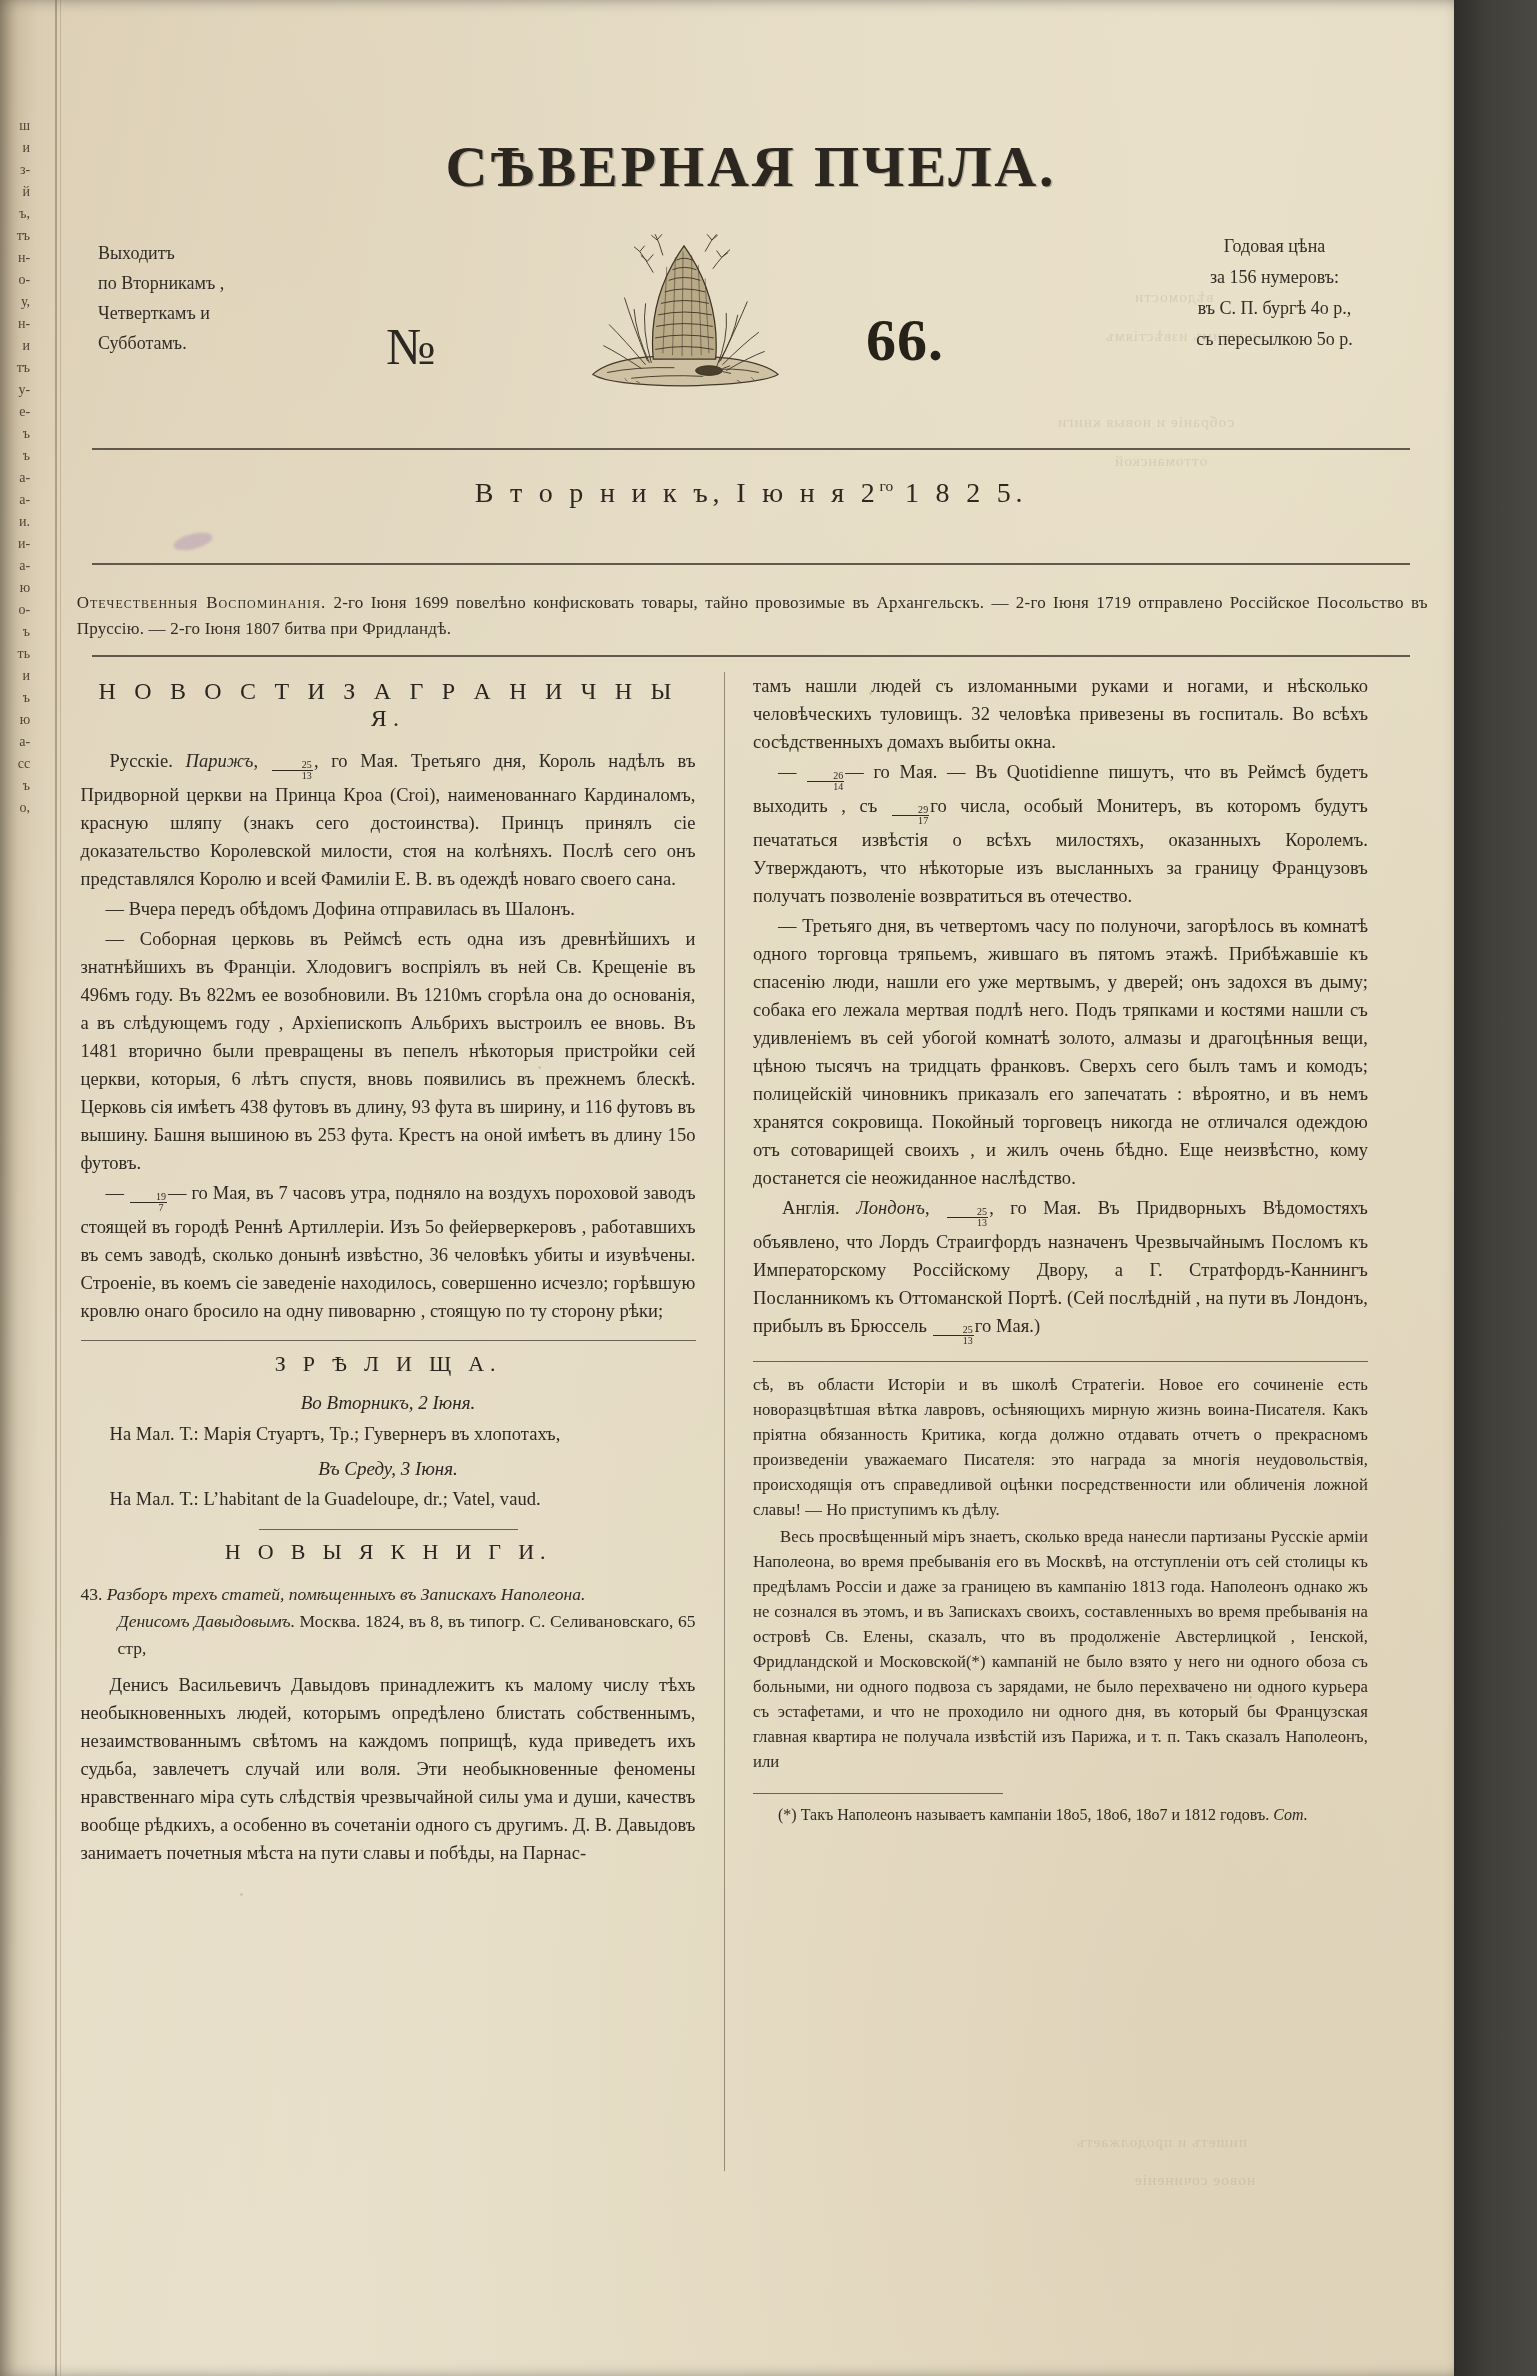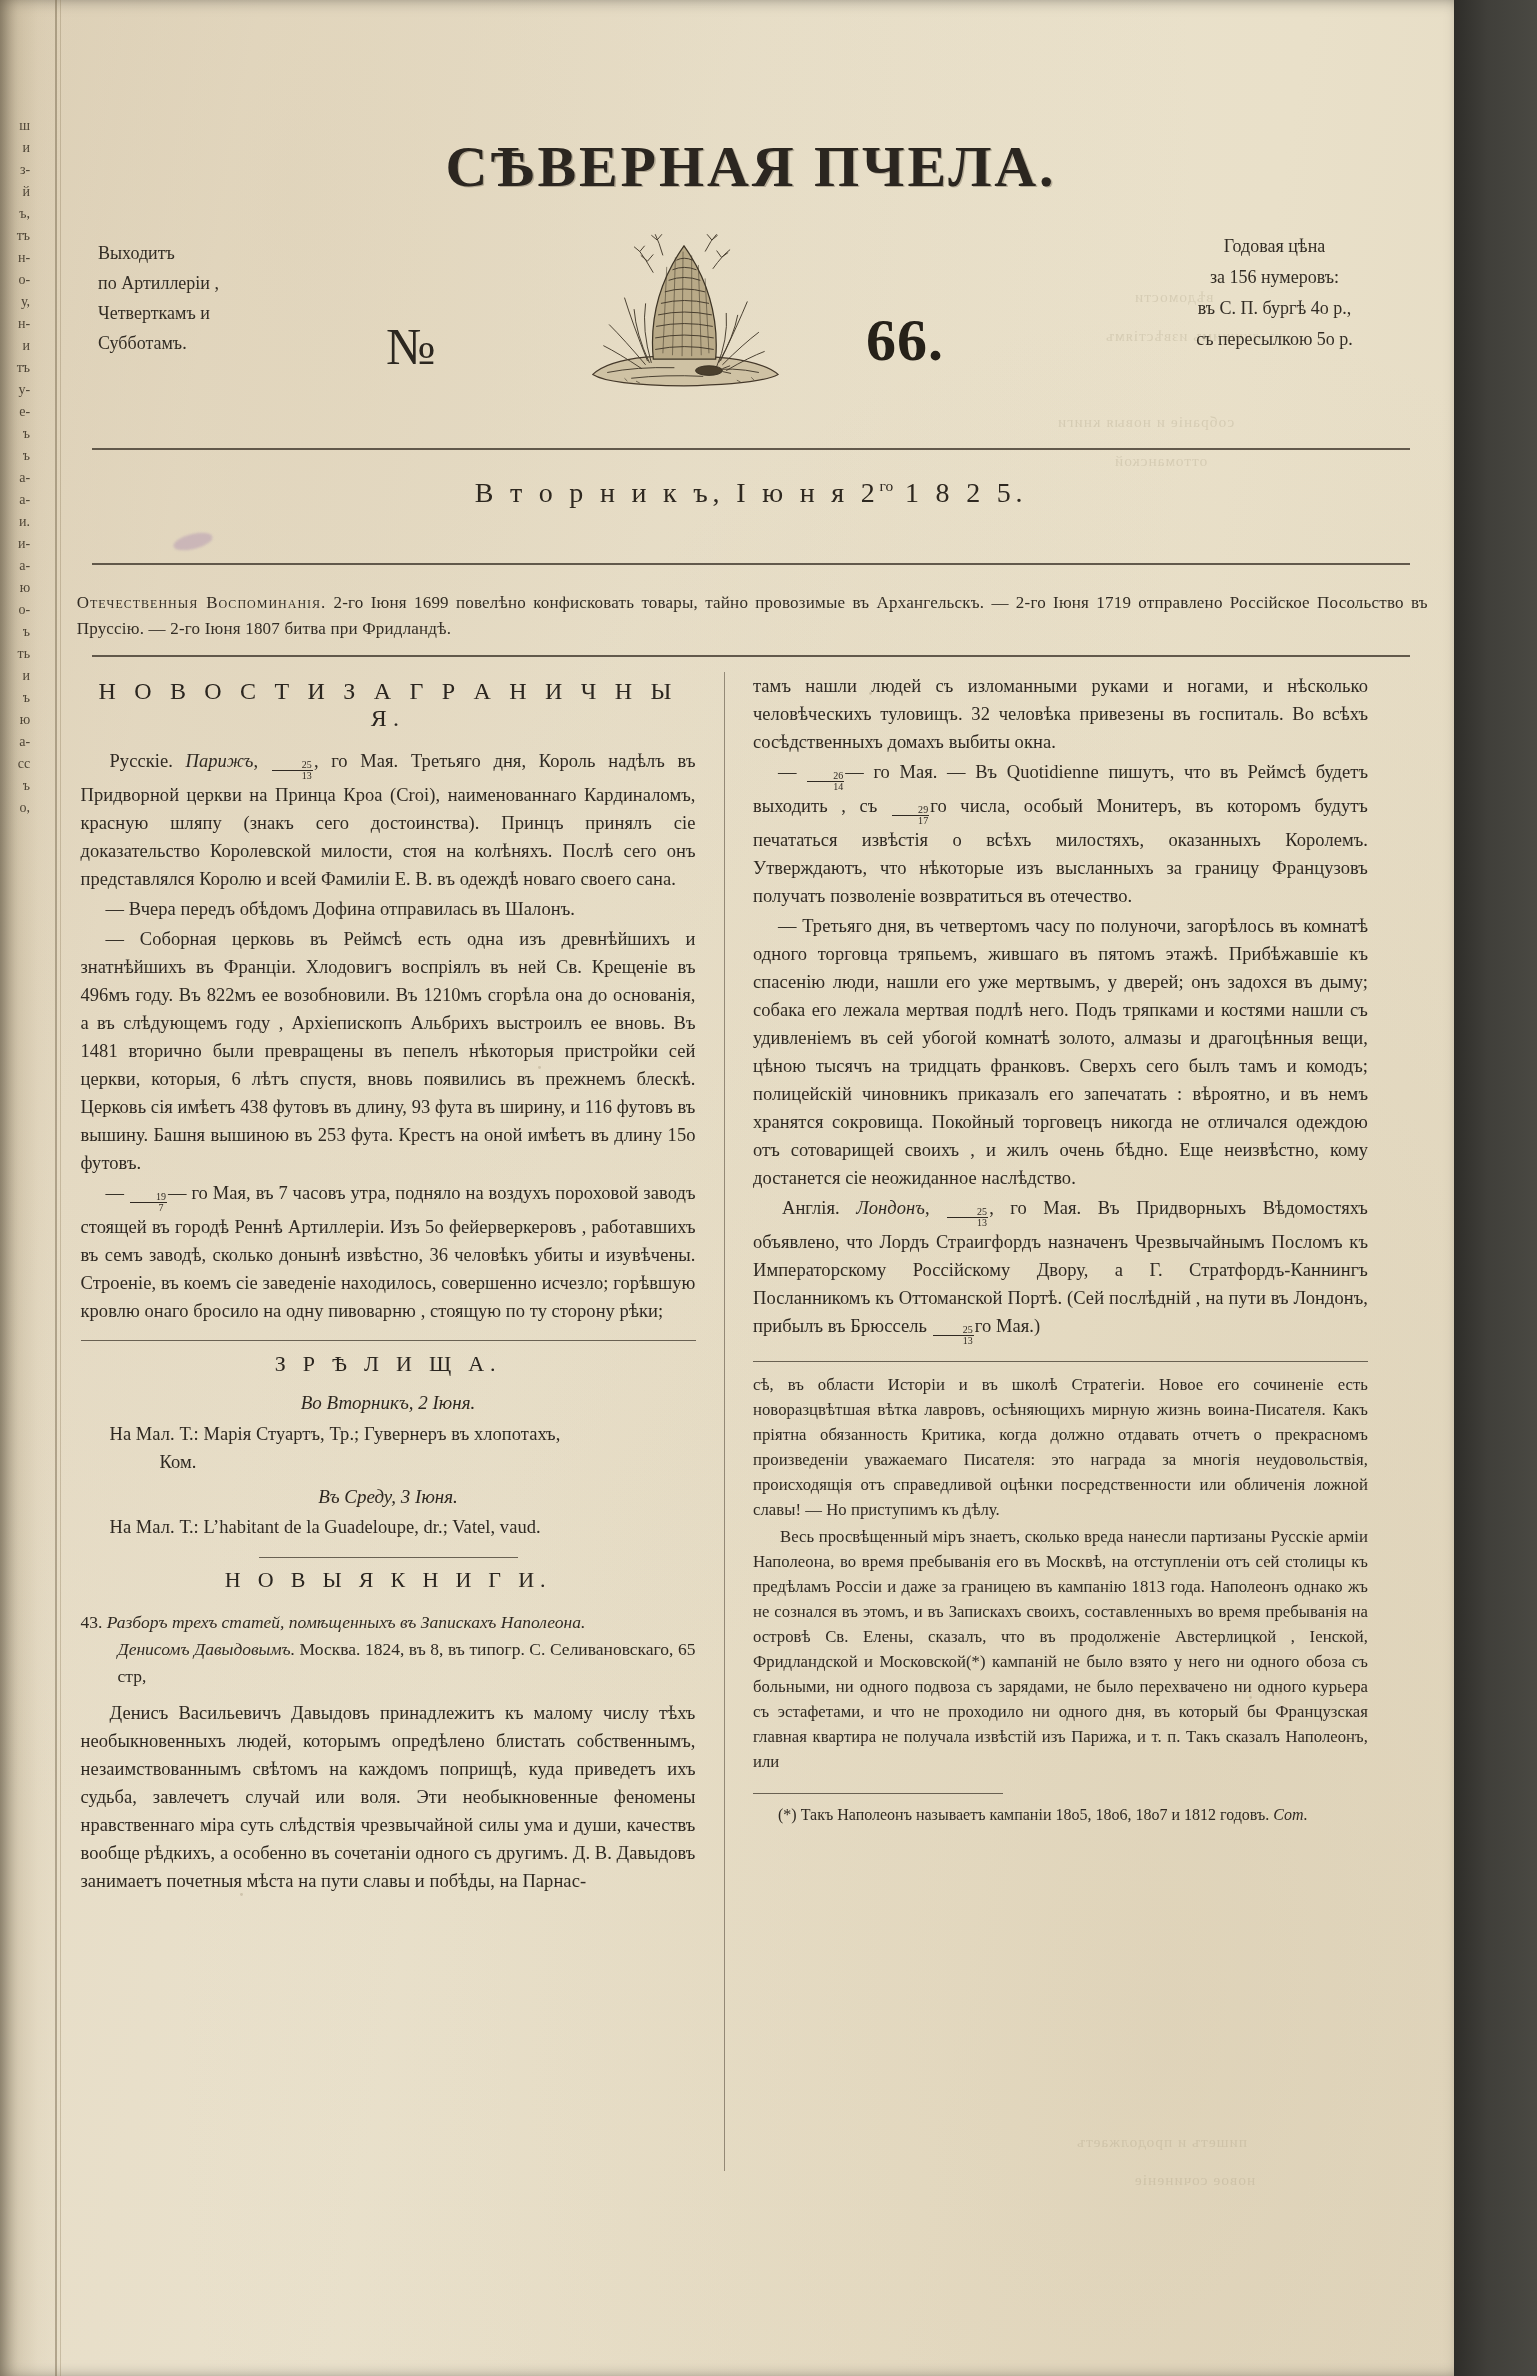--- a/index.html
+++ b/index.html
@@ -366,21 +366,21 @@
     <div class="gutter"></div>
     <div class="gutter-line"></div>
     <div class="gutter-line2"></div>
 
     <div class="content">
 
       <div class="masthead-title">СѢВЕРНАЯ ПЧЕЛА.</div>
 
       <div class="issue-left">
         <div>Выходитъ</div>
-        <div>по Артиллеріи ,</div>
+        <div>по Вторникамъ ,</div>
         <div>Четверткамъ и</div>
         <div>Субботамъ.</div>
       </div>
 
       <div class="issue-right">
         <div>Годовая цѣна</div>
         <div>за 156 нумеровъ:</div>
         <div>въ С. П. бургѣ 4о р.,</div>
         <div>съ пересылкою 5о р.</div>
       </div>
@@ -482,21 +482,20 @@
             </span><span>— го Мая, въ 7 часовъ утра, подняло на воздухъ пороховой заводъ стоящей въ городѣ Реннѣ Артиллеріи. Изъ 5о фейерверкеровъ , работавшихъ въ семъ заводѣ, сколько донынѣ извѣстно, 36 человѣкъ убиты и изувѣчены. Строеніе, въ коемъ сіе заведеніе находилось, совершенно исчезло; горѣвшую кровлю онаго бросило на одну пивоварню , стоящую по ту сторону рѣки;</span>
         </p>
 
         <div class="inner-rule wide"></div>
 
         <div class="sect-head small">З Р Ѣ Л И Щ А.</div>
 
         <div class="theatre-day">Во Вторникъ, 2 Іюня.</div>
         <p class="body theatre-line">
           <span>На Мал. Т.: Марія Стуартъ, Тр.; Гувернеръ въ хлопотахъ,</span>
-          <span class="cont">Ком.</span>
         </p>
 
         <div class="theatre-day">Въ Среду, 3 Іюня.</div>
         <p class="body theatre-line">На Мал. Т.: L’habitant de la Guadeloupe, dr.; Vatel, vaud.</p>
 
         <div class="inner-rule short"></div>
 
         <div class="sect-head small">Н О В Ы Я   К Н И Г И.</div>
 
         <div class="book-entry">

